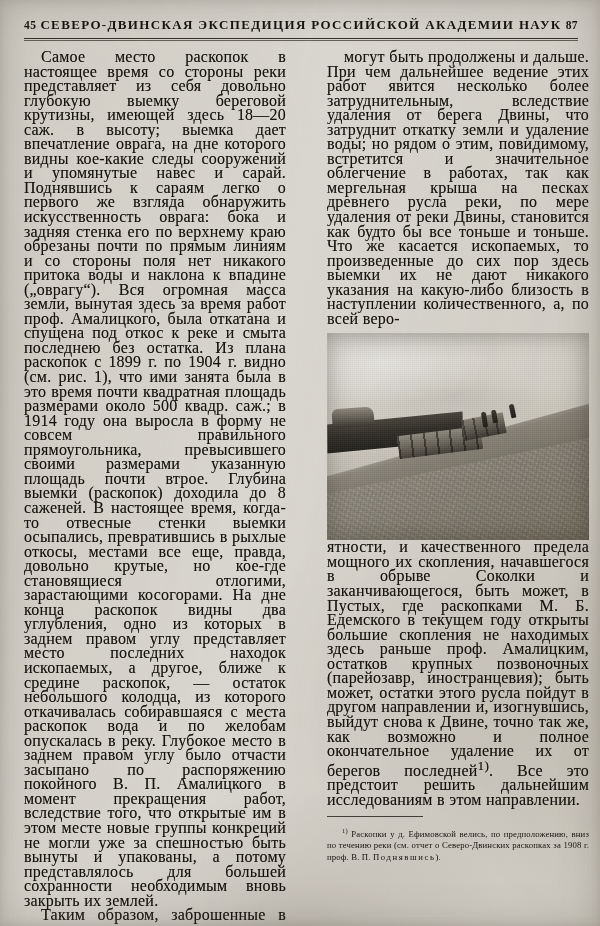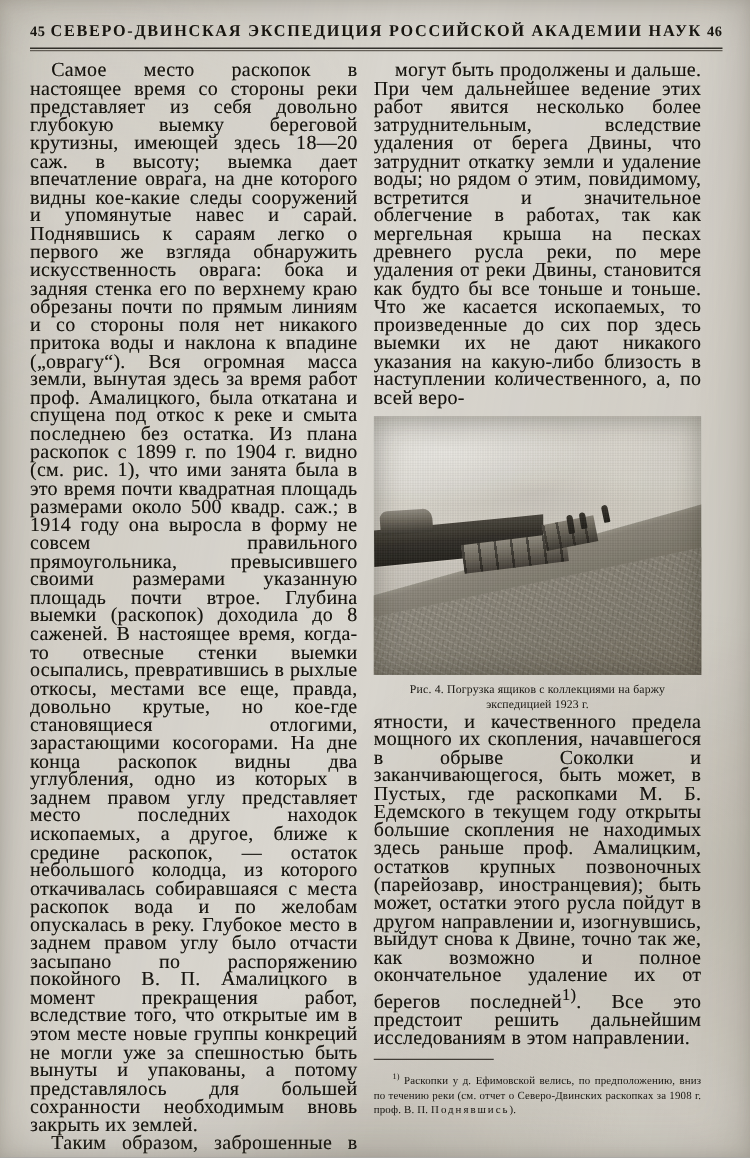--- a/index.html
+++ b/index.html
@@ -82,21 +82,21 @@
     top: 50px;
     width: 553px;
     height: 860px;
   }
   .col {
     position: absolute;
     top: 0;
     width: 262px;
   }
   .col-left  { left: 0; }
-  .col-right { left: 275px; }
+  .col-right { left: 303px; }
 
   p.body {
     margin: 0 0 0 0;
     font-size: 16px;
     line-height: 14.55px;
     text-align: justify;
     text-indent: 17px;
     letter-spacing: .22px;
     word-spacing: .2px;
     hyphens: none;
@@ -252,21 +252,21 @@
   .sp { letter-spacing: 1.6px; }
 </style>
 </head>
 <body>
 
 <div class="page">
 
   <div class="runhead">
     <span class="folio">45</span>
     <span class="runhead-title">СЕВЕРО-ДВИНСКАЯ ЭКСПЕДИЦИЯ РОССИЙСКОЙ АКАДЕМИИ НАУК</span>
-    <span class="folio">46</span>
+    <span class="folio">87</span>
   </div>
   <div class="rule"></div>
 
   <div class="cols">
 
     <div class="col col-left">
       <p class="body">Самое место раскопок в настоящее время со стороны реки представляет из себя довольно глубокую выемку береговой крутизны, имеющей здесь 18—20 саж. в высоту; выемка дает впечатление оврага, на дне которого видны кое-какие следы сооружений и упомянутые навес и сарай. Поднявшись к сараям легко о первого же взгляда обнаружить искусственность оврага: бока и задняя стенка его по верхнему краю обрезаны почти по прямым линиям и со стороны поля нет никакого притока воды и наклона к впадине („оврагу“). Вся огромная масса земли, вынутая здесь за время работ проф. Амалицкого, была откатана и спущена под откос к реке и смыта последнею без остатка. Из плана раскопок с 1899 г. по 1904 г. видно (см. рис. 1), что ими занята была в это время почти квадратная площадь размерами около 500 квадр. саж.; в 1914 году она выросла в форму не совсем правильного прямоугольника, превысившего своими размерами указанную площадь почти втрое. Глубина выемки (раскопок) доходила до 8 саженей. В настоящее время, когда-то отвесные стенки выемки осыпались, превратившись в рыхлые откосы, местами все еще, правда, довольно крутые, но кое-где становящиеся отлогими, зарастающими косогорами. На дне конца раскопок видны два углубления, одно из которых в заднем правом углу представляет место последних находок ископаемых, а другое, ближе к средине раскопок, — остаток небольшого колодца, из которого откачивалась собиравшаяся с места раскопок вода и по желобам опускалась в реку. Глубокое место в заднем правом углу было отчасти засыпано по распоряжению покойного В. П. Амалицкого в момент прекращения работ, вследствие того, что открытые им в этом месте новые группы конкреций не могли уже за спешностью быть вынуты и упакованы, а потому представлялось для большей сохранности необходимым вновь закрыть их землей.</p>
       <p class="body">Таким образом, заброшенные в настоящее время раскопки у д. Ефимовской, несмотря на всю огромную массу вынутых в них конкреций с весьма ценными остатками фауны позвоночных, отчасти антракозид и флоры, в сущности говоря представляет из себя только начало, первый период, произведенных здесь исследовательских работ, которые в любое время</p>
     </div>
 
@@ -282,24 +282,20 @@
           <div class="barge-cabin"></div>
           <div class="crates"></div>
           <div class="crates2"></div>
           <div class="fig1"></div>
           <div class="fig2"></div>
           <div class="fig3"></div>
           <div class="slope"></div>
           <div class="grain"></div>
           <div class="photo-vig"></div>
         </div>
-        <div class="caption">
-          <span>Рис. 4. Погрузка ящиков с коллекциями на баржу</span><br>
-          <span>экспедицией 1923 г.</span>
-        </div>
       </div>
 
       <p class="body noindent"><span>ятности, и качественного предела мощного их скопления, начавшегося в обрыве Соколки и заканчивающегося, быть может, в Пустых, где раскопками М. Б. Едемского в текущем году открыты большие скопления не находимых здесь раньше проф. Амалицким, остатков крупных позвоночных (парейозавр, иностранцевия); быть может, остатки этого русла пойдут в другом направлении и, изогнувшись, выйдут снова к Двине, точно так же, как возможно и полное окончательное удаление их от берегов последней</span><sup>1)</sup><span>. Все это предстоит решить дальнейшим исследованиям в этом направлении.</span></p>
 
       <div class="fn-rule"></div>
 
       <p class="footnote"><sup>1)</sup><span> Раскопки у д. Ефимовской велись, по предположению, вниз по течению реки (см. отчет о Северо-Двинских раскопках за 1908 г. проф. В. П. </span><span class="sp">Поднявшись</span><span>).</span></p>
     </div>
 
   </div>

